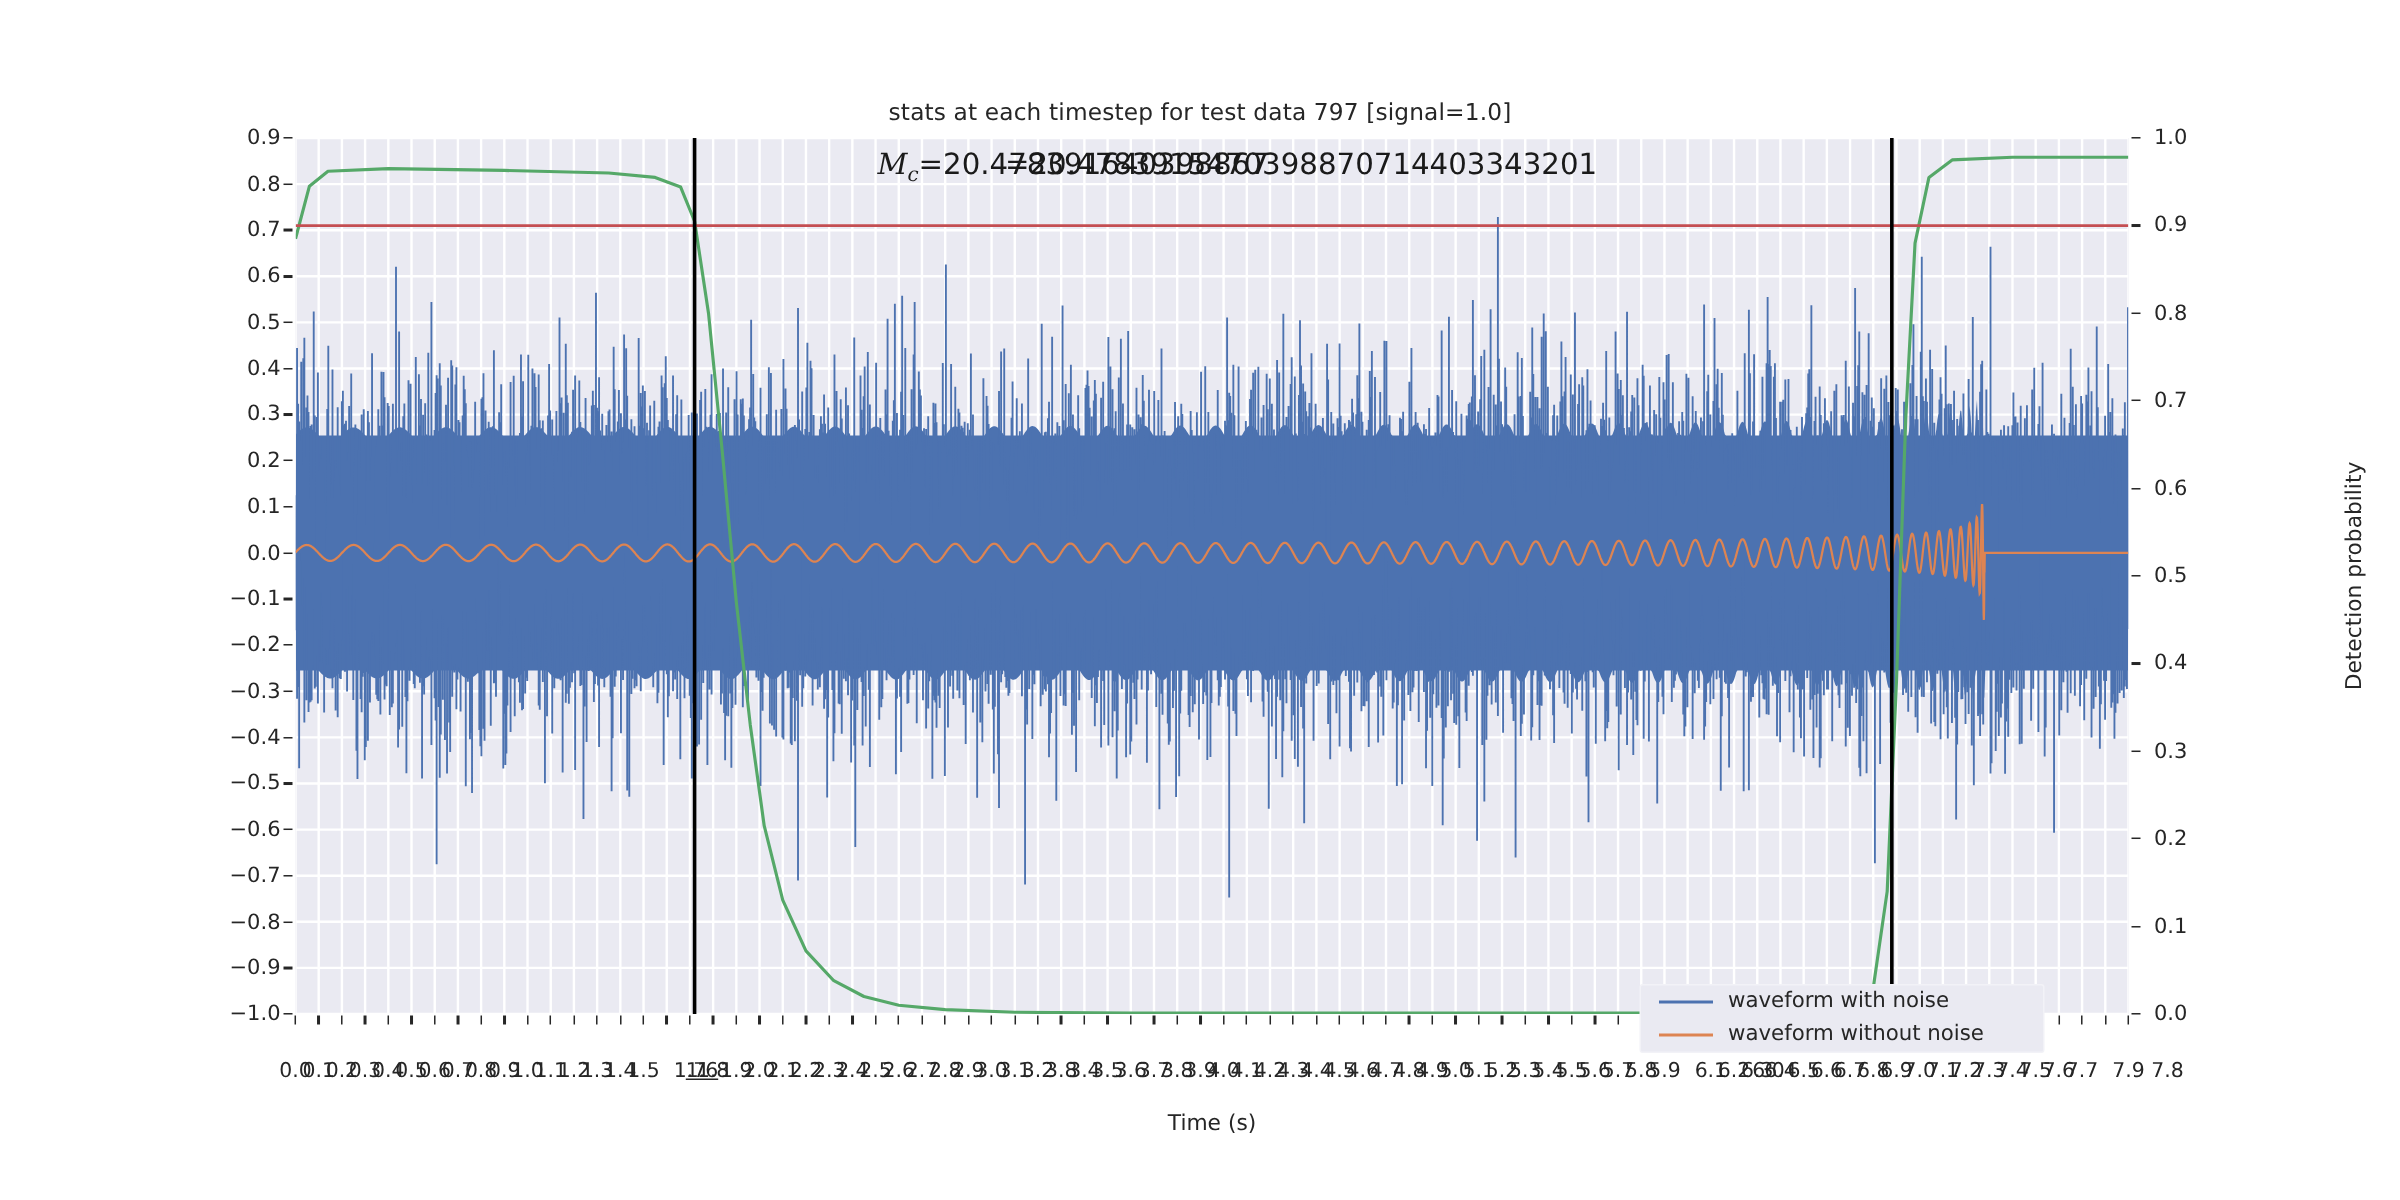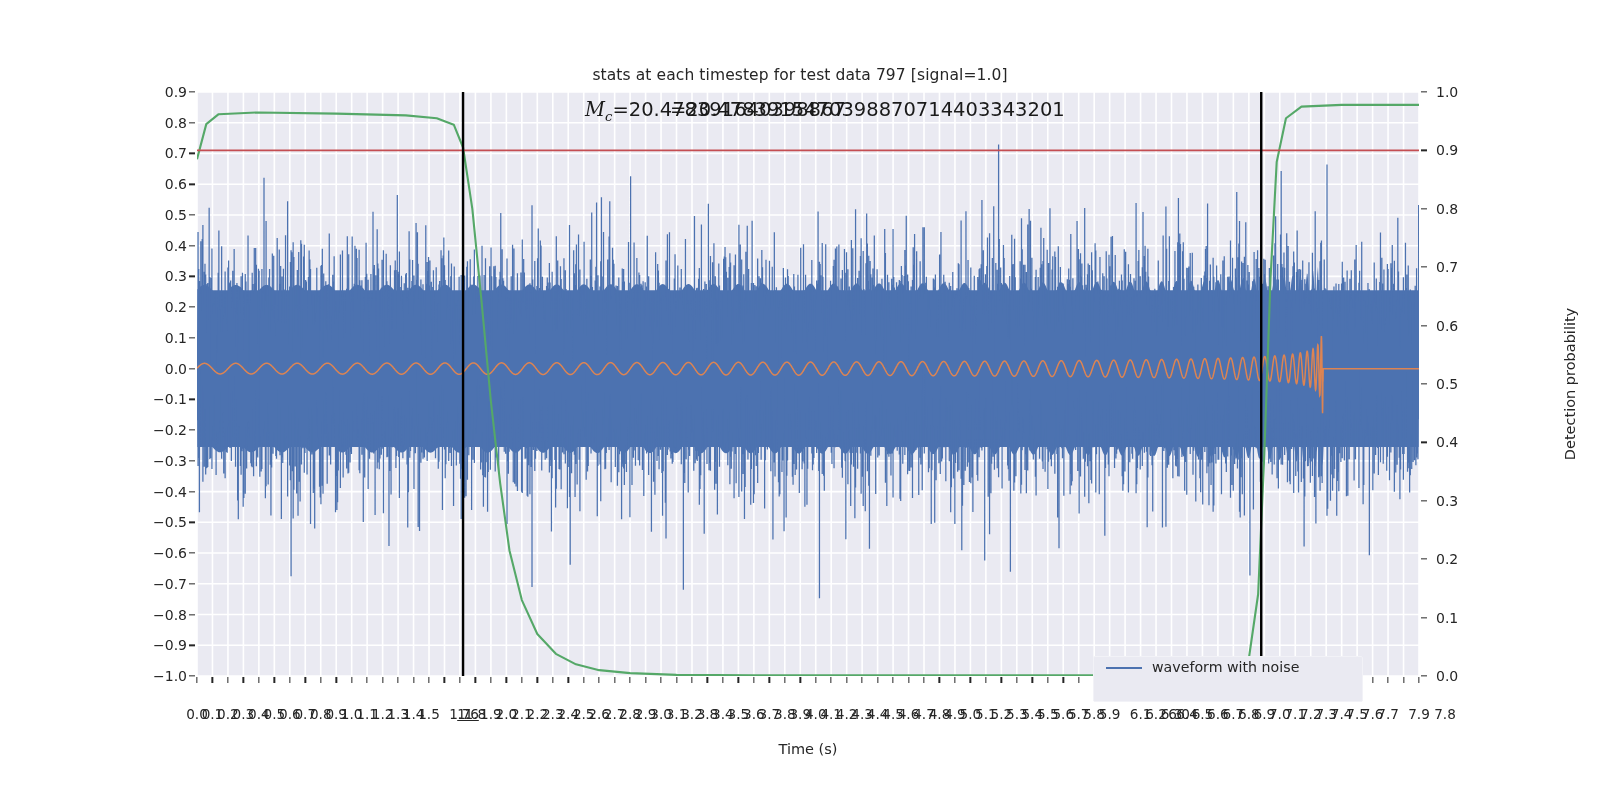--- a/index.html
+++ b/index.html
@@ -522,15 +522,19 @@
 
   <div class="annot" id="annot-mc-b">
     <span>=20.4783915470398870714403343201</span>
   </div>
 
   <div id="legend">
       <div class="legend-row" style="top: 0px;">
         <div class="legend-swatch" style="background: rgb(76, 114, 176);"></div>
         <div class="legend-text">waveform with noise</div>
       </div>
+      <div class="legend-row" style="top: 22px;">
+        <div class="legend-swatch" style="background: rgb(221, 132, 82);"></div>
+        <div class="legend-text">waveform without noise</div>
+      </div>
     </div>
 
 </div>
 
 </body></html>

